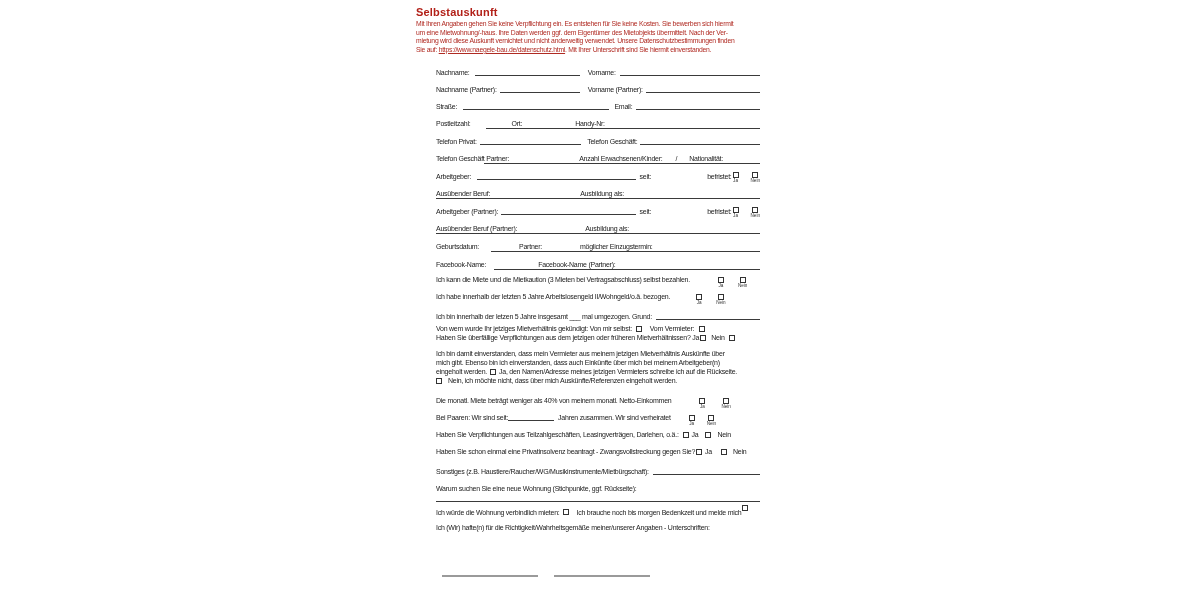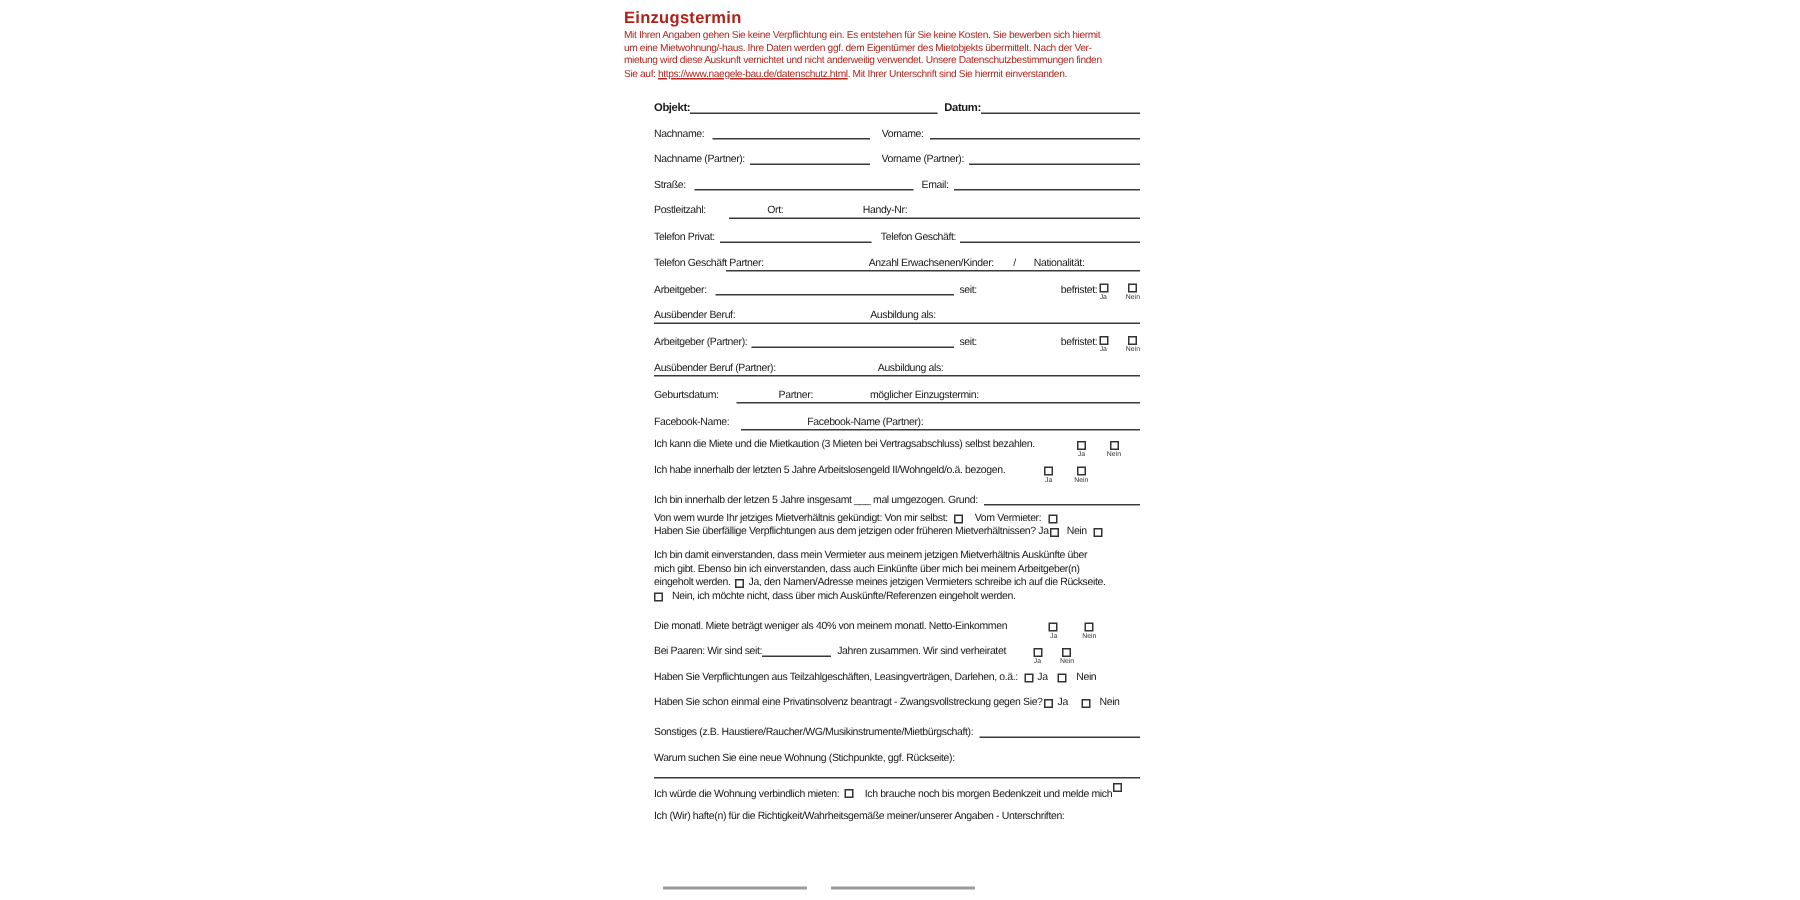--- a/index.html
+++ b/index.html
@@ -37,37 +37,31 @@
   .answerline { border-bottom:1px solid #3a3a3a; height:0; margin-top:9px; margin-bottom:4px; }
   .sigrow { margin-top:38px; margin-left:6px; }
   .sig { display:inline-block; width:96px; border-bottom:2px solid #9a9a9a; height:0; }
   .sig + .sig { margin-left:14px; }
 </style>
 </head>
 <body>
 
 <div class="doc">
 
-  <div class="title">Einzugstermin</div>
+  <div class="title">Selbstauskunft</div>
 
   <div class="intro">
     <div>Mit Ihren Angaben gehen Sie keine Verpflichtung ein. Es entstehen für Sie keine Kosten. Sie bewerben sich hiermit</div>
     <div>um eine Mietwohnung/-haus. Ihre Daten werden ggf. dem Eigentümer des Mietobjekts übermittelt. Nach der Ver-</div>
     <div>mietung wird diese Auskunft vernichtet und nicht anderweitig verwendet. Unsere Datenschutzbestimmungen finden</div>
     <div><span>Sie auf: </span><span class="link">https://www.naegele-bau.de/datenschutz.html</span><span>. Mit Ihrer Unterschrift sind Sie hiermit einverstanden.</span></div>
   </div>
 
   <div class="form">
 
-    <div class="row">
-      <span class="lbl b">Objekt:</span>
-      <span class="fill" style="flex:1.55"></span>
-      <span class="lbl b" style="margin-left:5px">Datum:</span>
-      <span class="fill" style="flex:1"></span>
-    </div>
 
     <div class="row">
       <span class="lbl">Nachname:</span>
       <span class="fill" style="flex:.9;margin-left:5px"></span>
       <span class="lbl" style="margin-left:8px">Vorname:</span>
       <span class="fill" style="flex:1.2;margin-left:4px"></span>
     </div>
 
     <div class="row">
       <span class="lbl">Nachname (Partner):</span>

